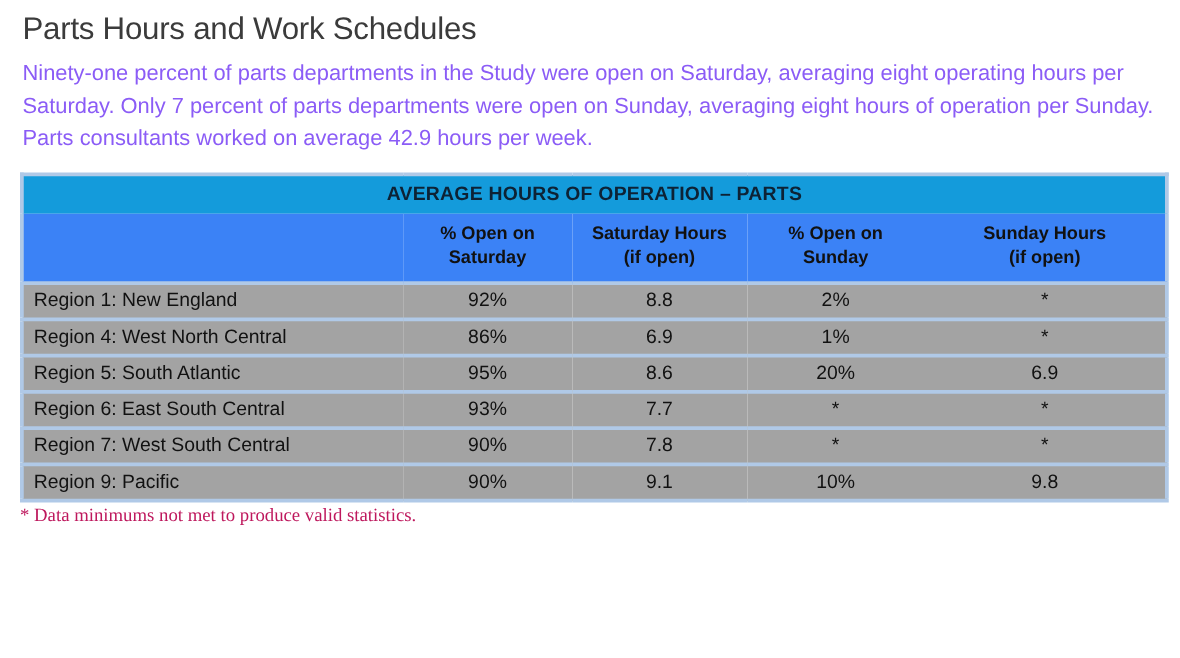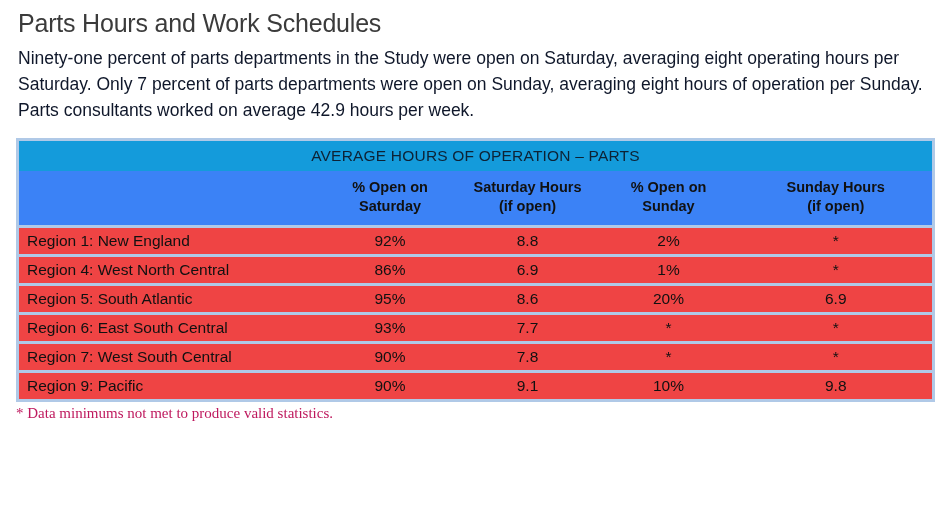--- a/index.html
+++ b/index.html
@@ -15,55 +15,55 @@
   .page-title {
     font-size: 25px;
     font-weight: 400;
     color: #3b3b3b;
     margin: 3px 0 7px 0;
     letter-spacing: -0.2px;
   }
   .intro {
     font-size: 17.5px;
     line-height: 26px;
-    color: #0f172a;
+    color: #8b5cf6;
     margin: 0;
     width: 910px;
   }
   table.hours-table {
     border-collapse: collapse;
     width: 916px;
     margin: 15px 0 0 -2px;
     border: 3px solid #b0c9e7;
     table-layout: fixed;
   }
   tr.band-row th {
     background: #149bdb;
     color: #0d2235;
     font-size: 15.5px;
-    font-weight: normal;
+    font-weight: bold;
     padding: 6px 0;
     text-align: center;
     letter-spacing: 0.2px;
   }
   tr.colhead-row { border-bottom: 3px solid #b0c9e7; }
   tr.colhead-row th {
     background: #3b82f6;
     color: #111111;
     font-size: 14.5px;
     font-weight: bold;
     text-align: center;
     padding: 7px 0 9px 0;
     line-height: 19px;
     vertical-align: middle;
   }
   tr.colhead-row th .hdr-line { display: block; }
   tr.data-row { border-bottom: 3px solid #b0c9e7; }
   tr.data-row td {
-    background: #ef4444;
+    background: #a3a3a3;
     font-size: 15.5px;
     color: #111111;
     padding: 4px 0;
     text-align: center;
     line-height: 18px;
   }
   tr.data-row td.region-cell {
     text-align: left;
     padding-left: 8px;
   }

